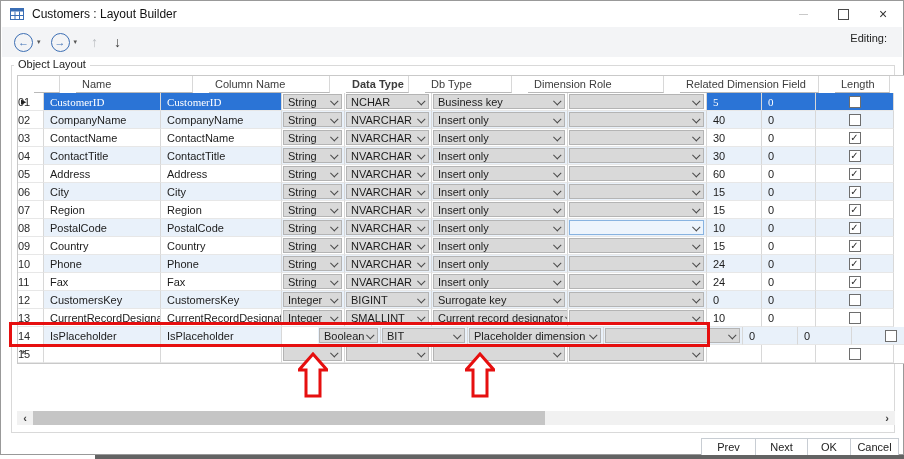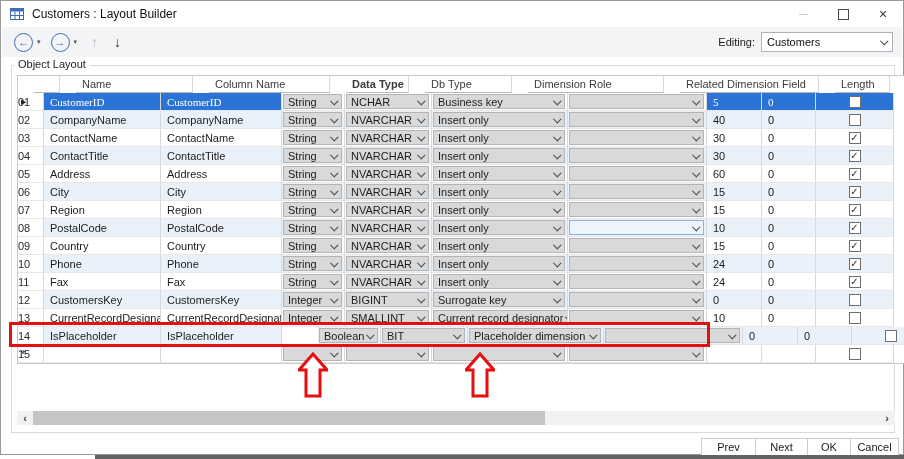--- a/index.html
+++ b/index.html
@@ -126,26 +126,20 @@
     <span class="circ m10">
         <span>→</span>
       </span>
     <span class="caret">▾</span>
     <span class="nav-up">↑</span>
     <span class="nav-down">↓</span>
   </div>
 
   <div class="editing">
     <span class="editing-label">Editing:</span>
-    <div class="editing-combo">
-      <span class="editing-val">Customers</span>
-      <span class="editing-btn">
-          <i class="chev"></i>
-        </span>
-    </div>
   </div>
 
   <div class="groupbox"></div>
   <span class="groupbox-label">Object Layout</span>
 
   <div class="grid">
       <div class="grow header">
         <div class="cell hcell c-sel" style="width: 26px;"></div>
         <div class="cell hcell" style="width: 117px;">Name</div>
         <div class="cell hcell" style="width: 121px;">Column Name</div>

